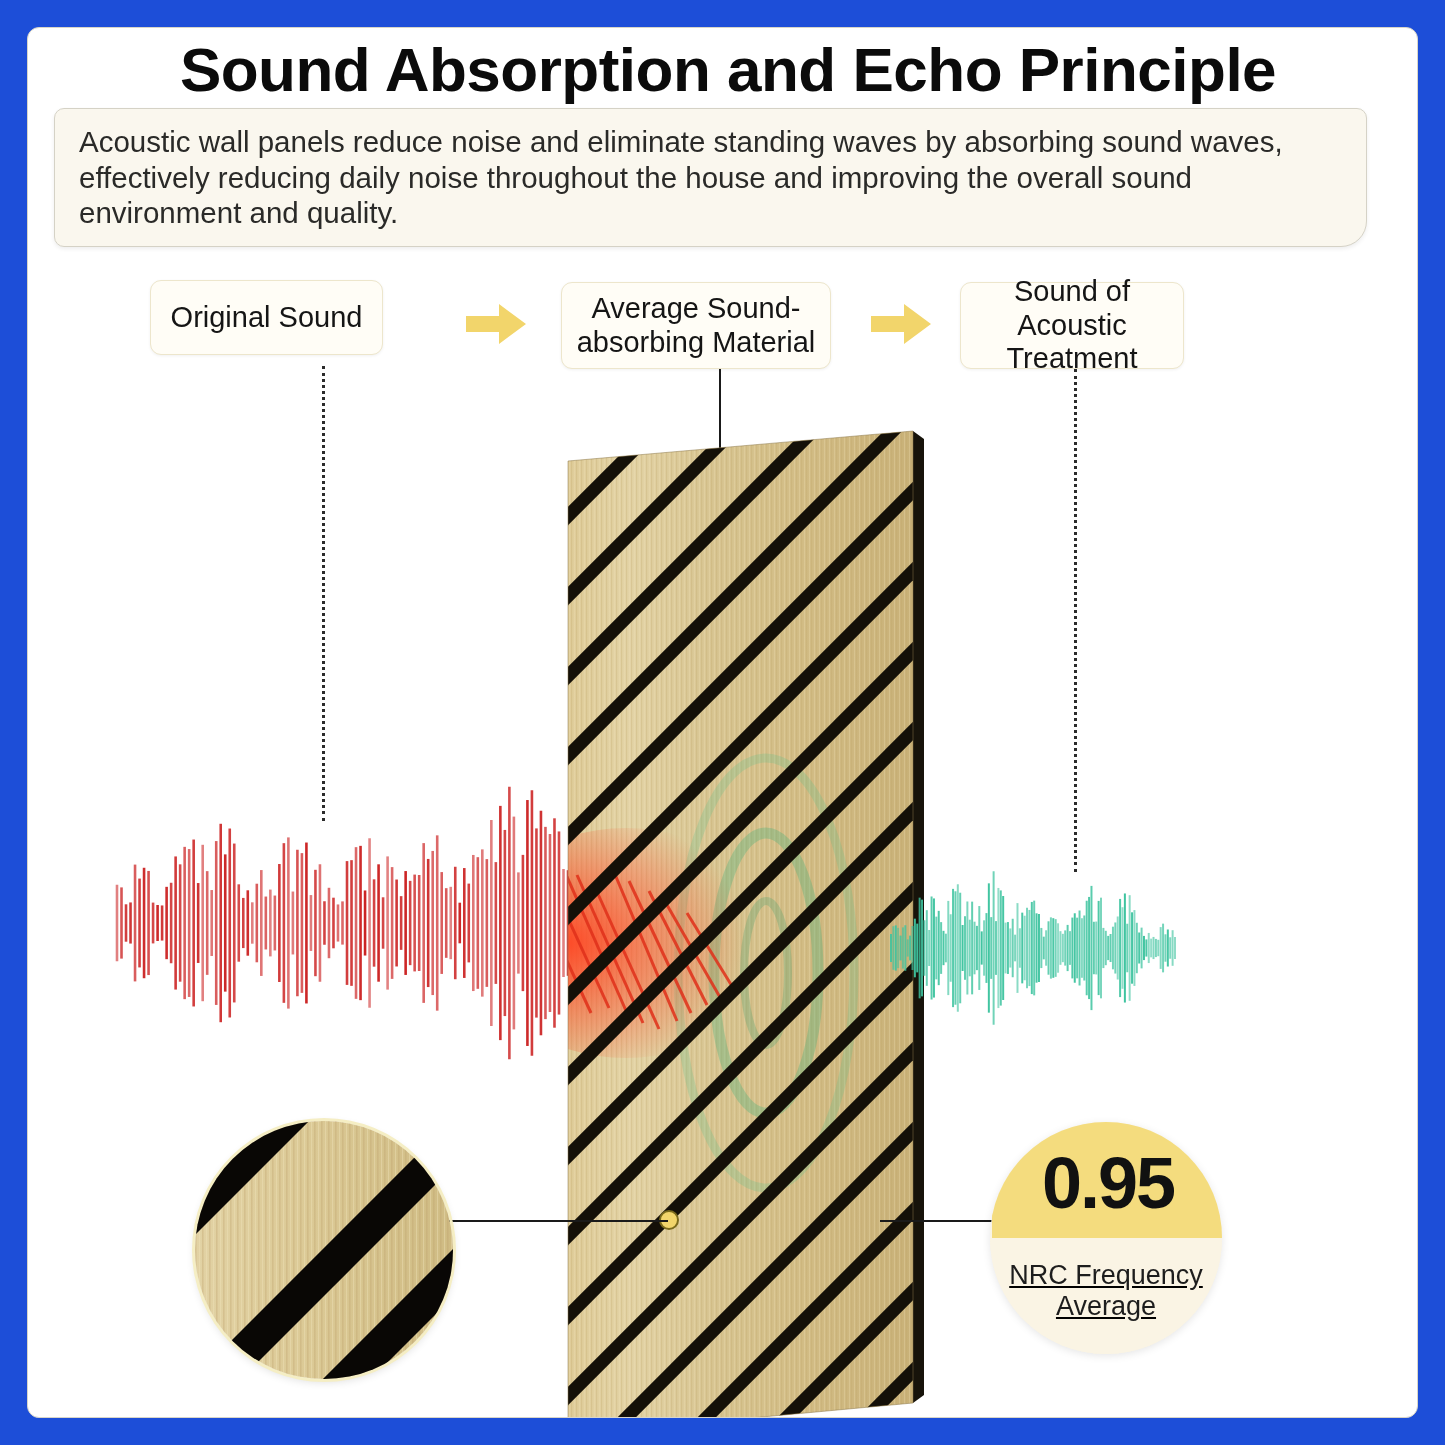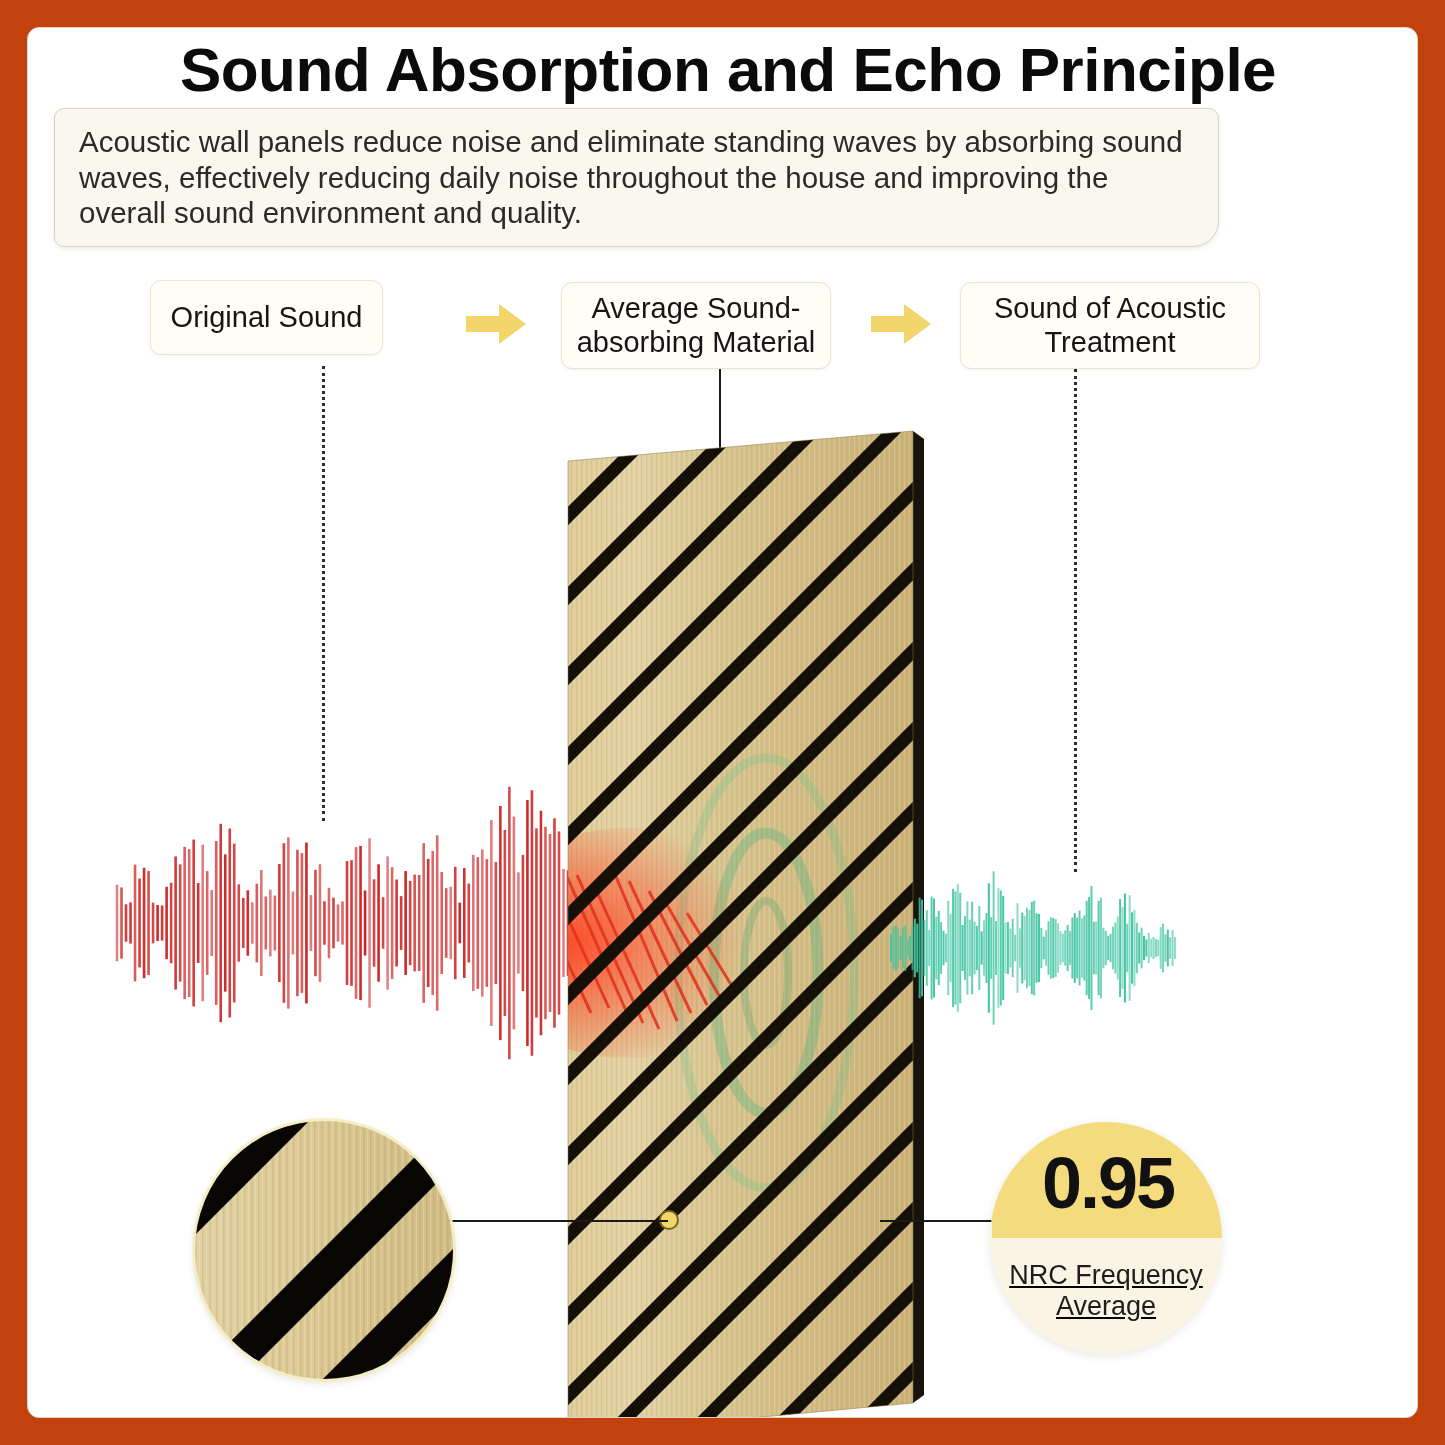--- a/index.html
+++ b/index.html
@@ -5,21 +5,21 @@
   * { box-sizing: border-box; margin: 0; padding: 0; }
   html, body {
     width: 1445px; height: 1445px;
     font-family: "Liberation Sans", sans-serif;
     background: #F8F0CC;
     overflow: hidden;
   }
   #stage {
     position: relative;
     width: 1445px; height: 1445px;
-    background: #c2410c;
+    background: #1d4ed8;
   }
   
   #card {
     position: absolute;
     left: 27px; top: 27px;
     width: 1391px; height: 1391px;
     background: #FFFFFF;
     border-radius: 12px;
     border: 1px solid #D8D5C8;
     overflow: hidden;
@@ -35,21 +35,21 @@
     color: #0B0B0B;
     text-align: center;
     line-height: 1.15;
     font-stretch: condensed;
     white-space: nowrap;
   }
   
   #desc-box {
     position: absolute;
     left: 26px; top: 80px;
-    width: 1165px; height: 139px;
+    width: 1313px; height: 139px;
     background: #FAF7EE;
     border: 1px solid #D5D2C6;
     border-radius: 10px 10px 26px 10px;
     box-shadow: 0 2px 4px rgba(0,0,0,0.07);
     padding: 15px 24px 0 24px;
   }
   #desc-text {
     font-size: 29.5px;
     line-height: 1.21;
     color: #2A2A28;
@@ -66,21 +66,21 @@
     align-items: center;
     justify-content: center;
     text-align: center;
     color: #151515;
     font-size: 29px;
     line-height: 1.16;
     padding: 0 10px;
   }
   #flow-1 { left: 122px; top: 252px; width: 233px; height: 75px; }
   #flow-2 { left: 533px; top: 254px; width: 270px; height: 87px; }
-  #flow-3 { left: 932px; top: 254px; width: 300px; height: 87px; }
+  #flow-3 { left: 932px; top: 254px; width: 224px; height: 87px; }
 
   .flow-arrow {
     position: absolute;
     width: 60px; height: 46px;
   }
   #arrow-1 { left: 438px; top: 273px; }
   #arrow-2 { left: 843px; top: 273px; }
 
   
   .dot-line {

